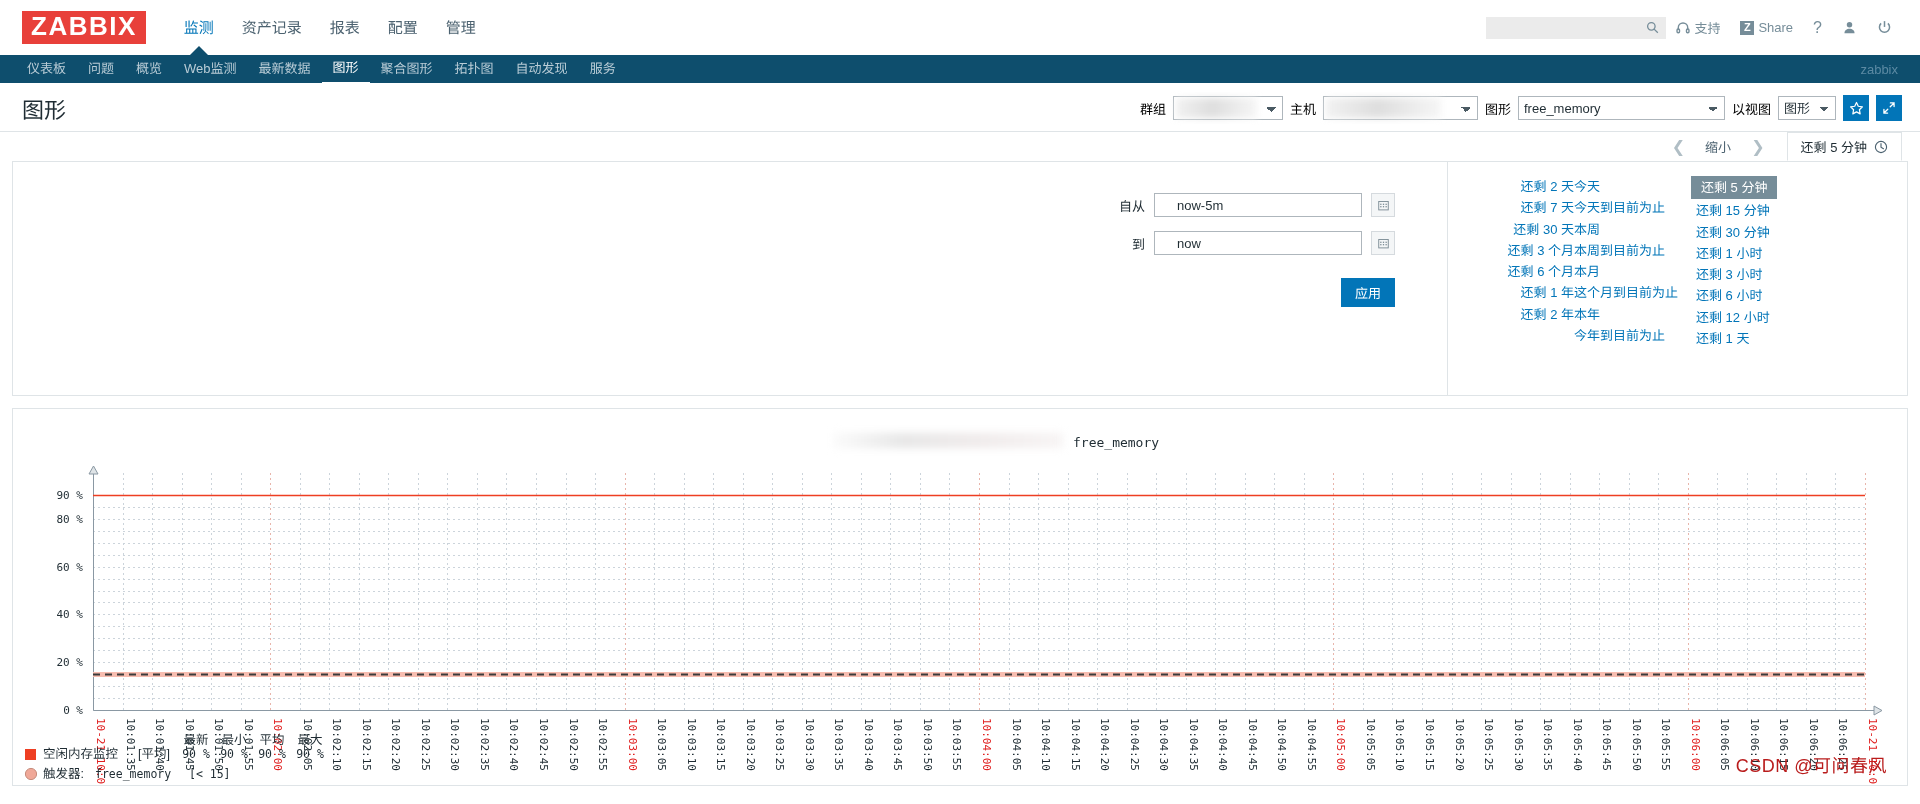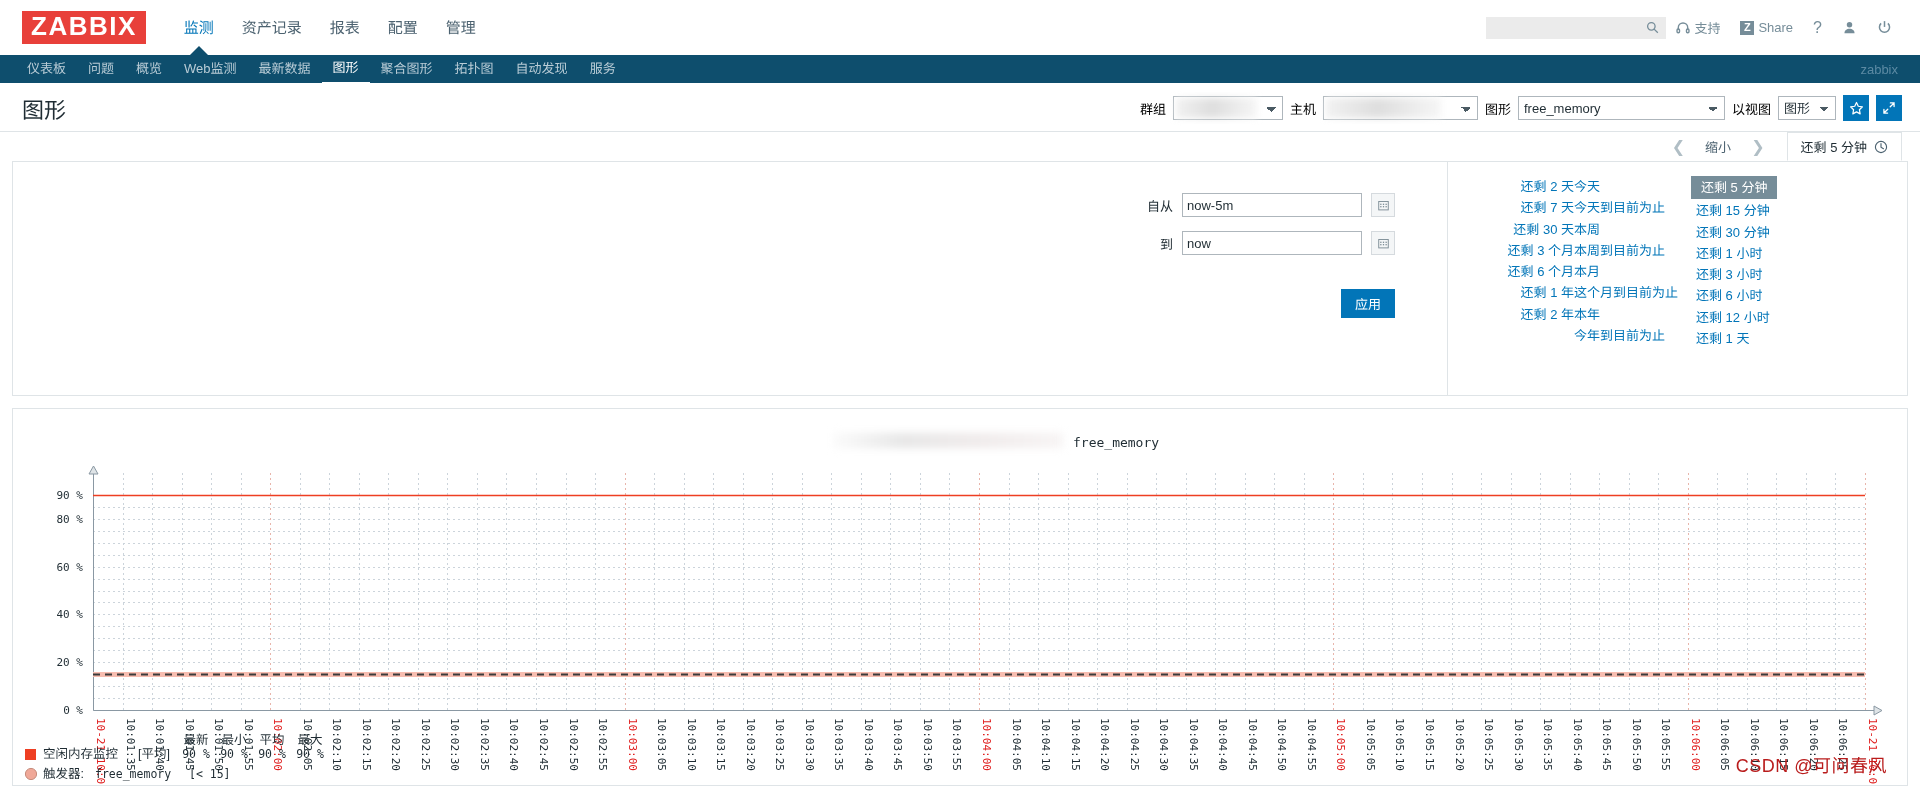--- a/index.html
+++ b/index.html
@@ -110,30 +110,30 @@
     border:1px solid #dfe4e7;margin:0 12px;height:235px;box-sizing:border-box;
     display:flex;background:#fff;position:relative;
   }
   .tpanel-left{flex:1;position:relative;}
   .fromto{
     position:absolute;right:52px;top:31px;display:flex;flex-direction:column;gap:14px;
   }
   .ftrow{display:flex;align-items:center;gap:9px;}
   .ftlabel{font-size:13px;color:#1f2c33;width:30px;text-align:right;}
   .ftinput{
-    width:180px;height:24px;border:1px solid #aeb6bc;box-sizing:border-box;
-    padding:0 4px;font-size:13px;color:#1f2c33;outline:none;
+    width:208px;height:24px;border:1px solid #aeb6bc;box-sizing:border-box;
+    padding:0 22px;font-size:13px;color:#1f2c33;outline:none;
     font-family:"Liberation Sans",sans-serif;background:#fff;
   }
   .calbtn{
     width:22px;height:22px;border:1px solid #d5dade;background:#f4f6f7;
     display:flex;align-items:center;justify-content:center;cursor:pointer;
   }
   .applybtn{
-    position:absolute;right:52px;top:127px;background:#0275b8;color:#fff;
+    position:absolute;right:52px;top:116px;background:#0275b8;color:#fff;
     border:0;font-size:13px;padding:5px 14px;cursor:pointer;
     font-family:"Liberation Sans",sans-serif;
   }
   .tpanel-right{
     width:460px;border-left:1px solid #dfe4e7;padding:14px 0 0 22px;
     box-sizing:border-box;display:flex;gap:0;
   }
   .tcol{display:flex;flex-direction:column;gap:0;}
   .tcol.c1{width:104px;align-items:flex-end;} .tcol.c2{width:118px;}
   .tcol.c3{width:122px;} .tcol.c4{width:116px;}

